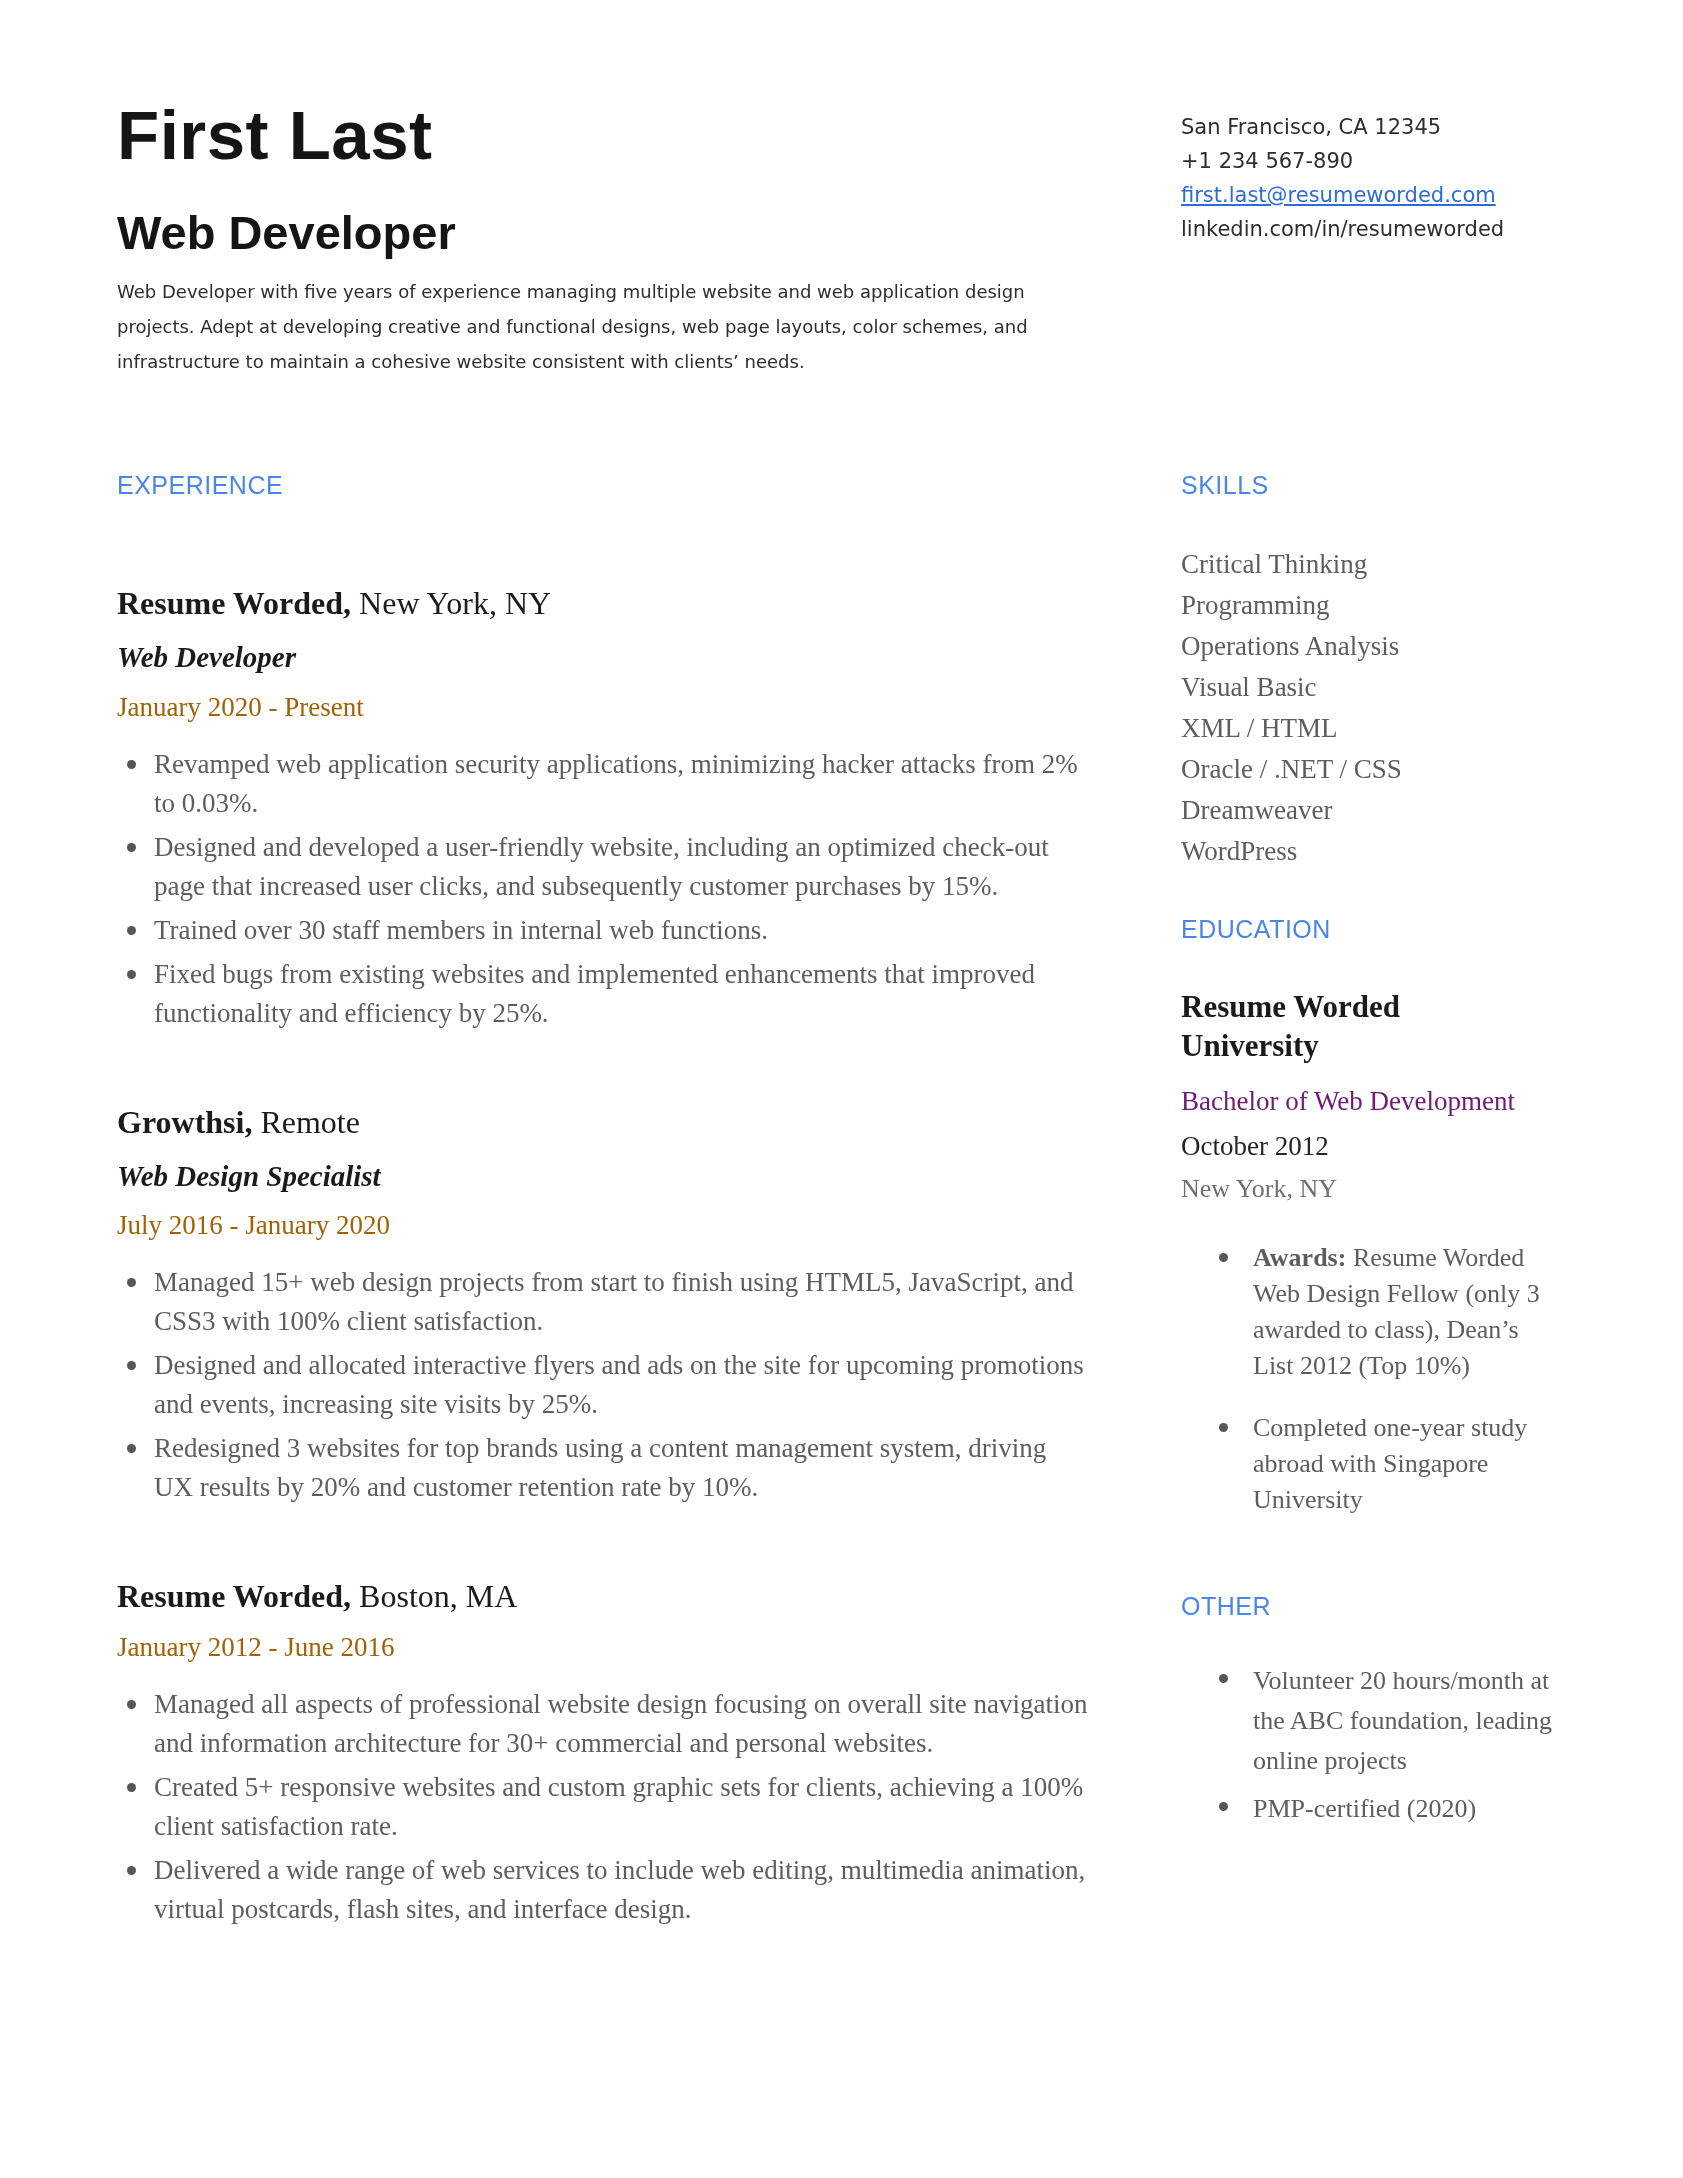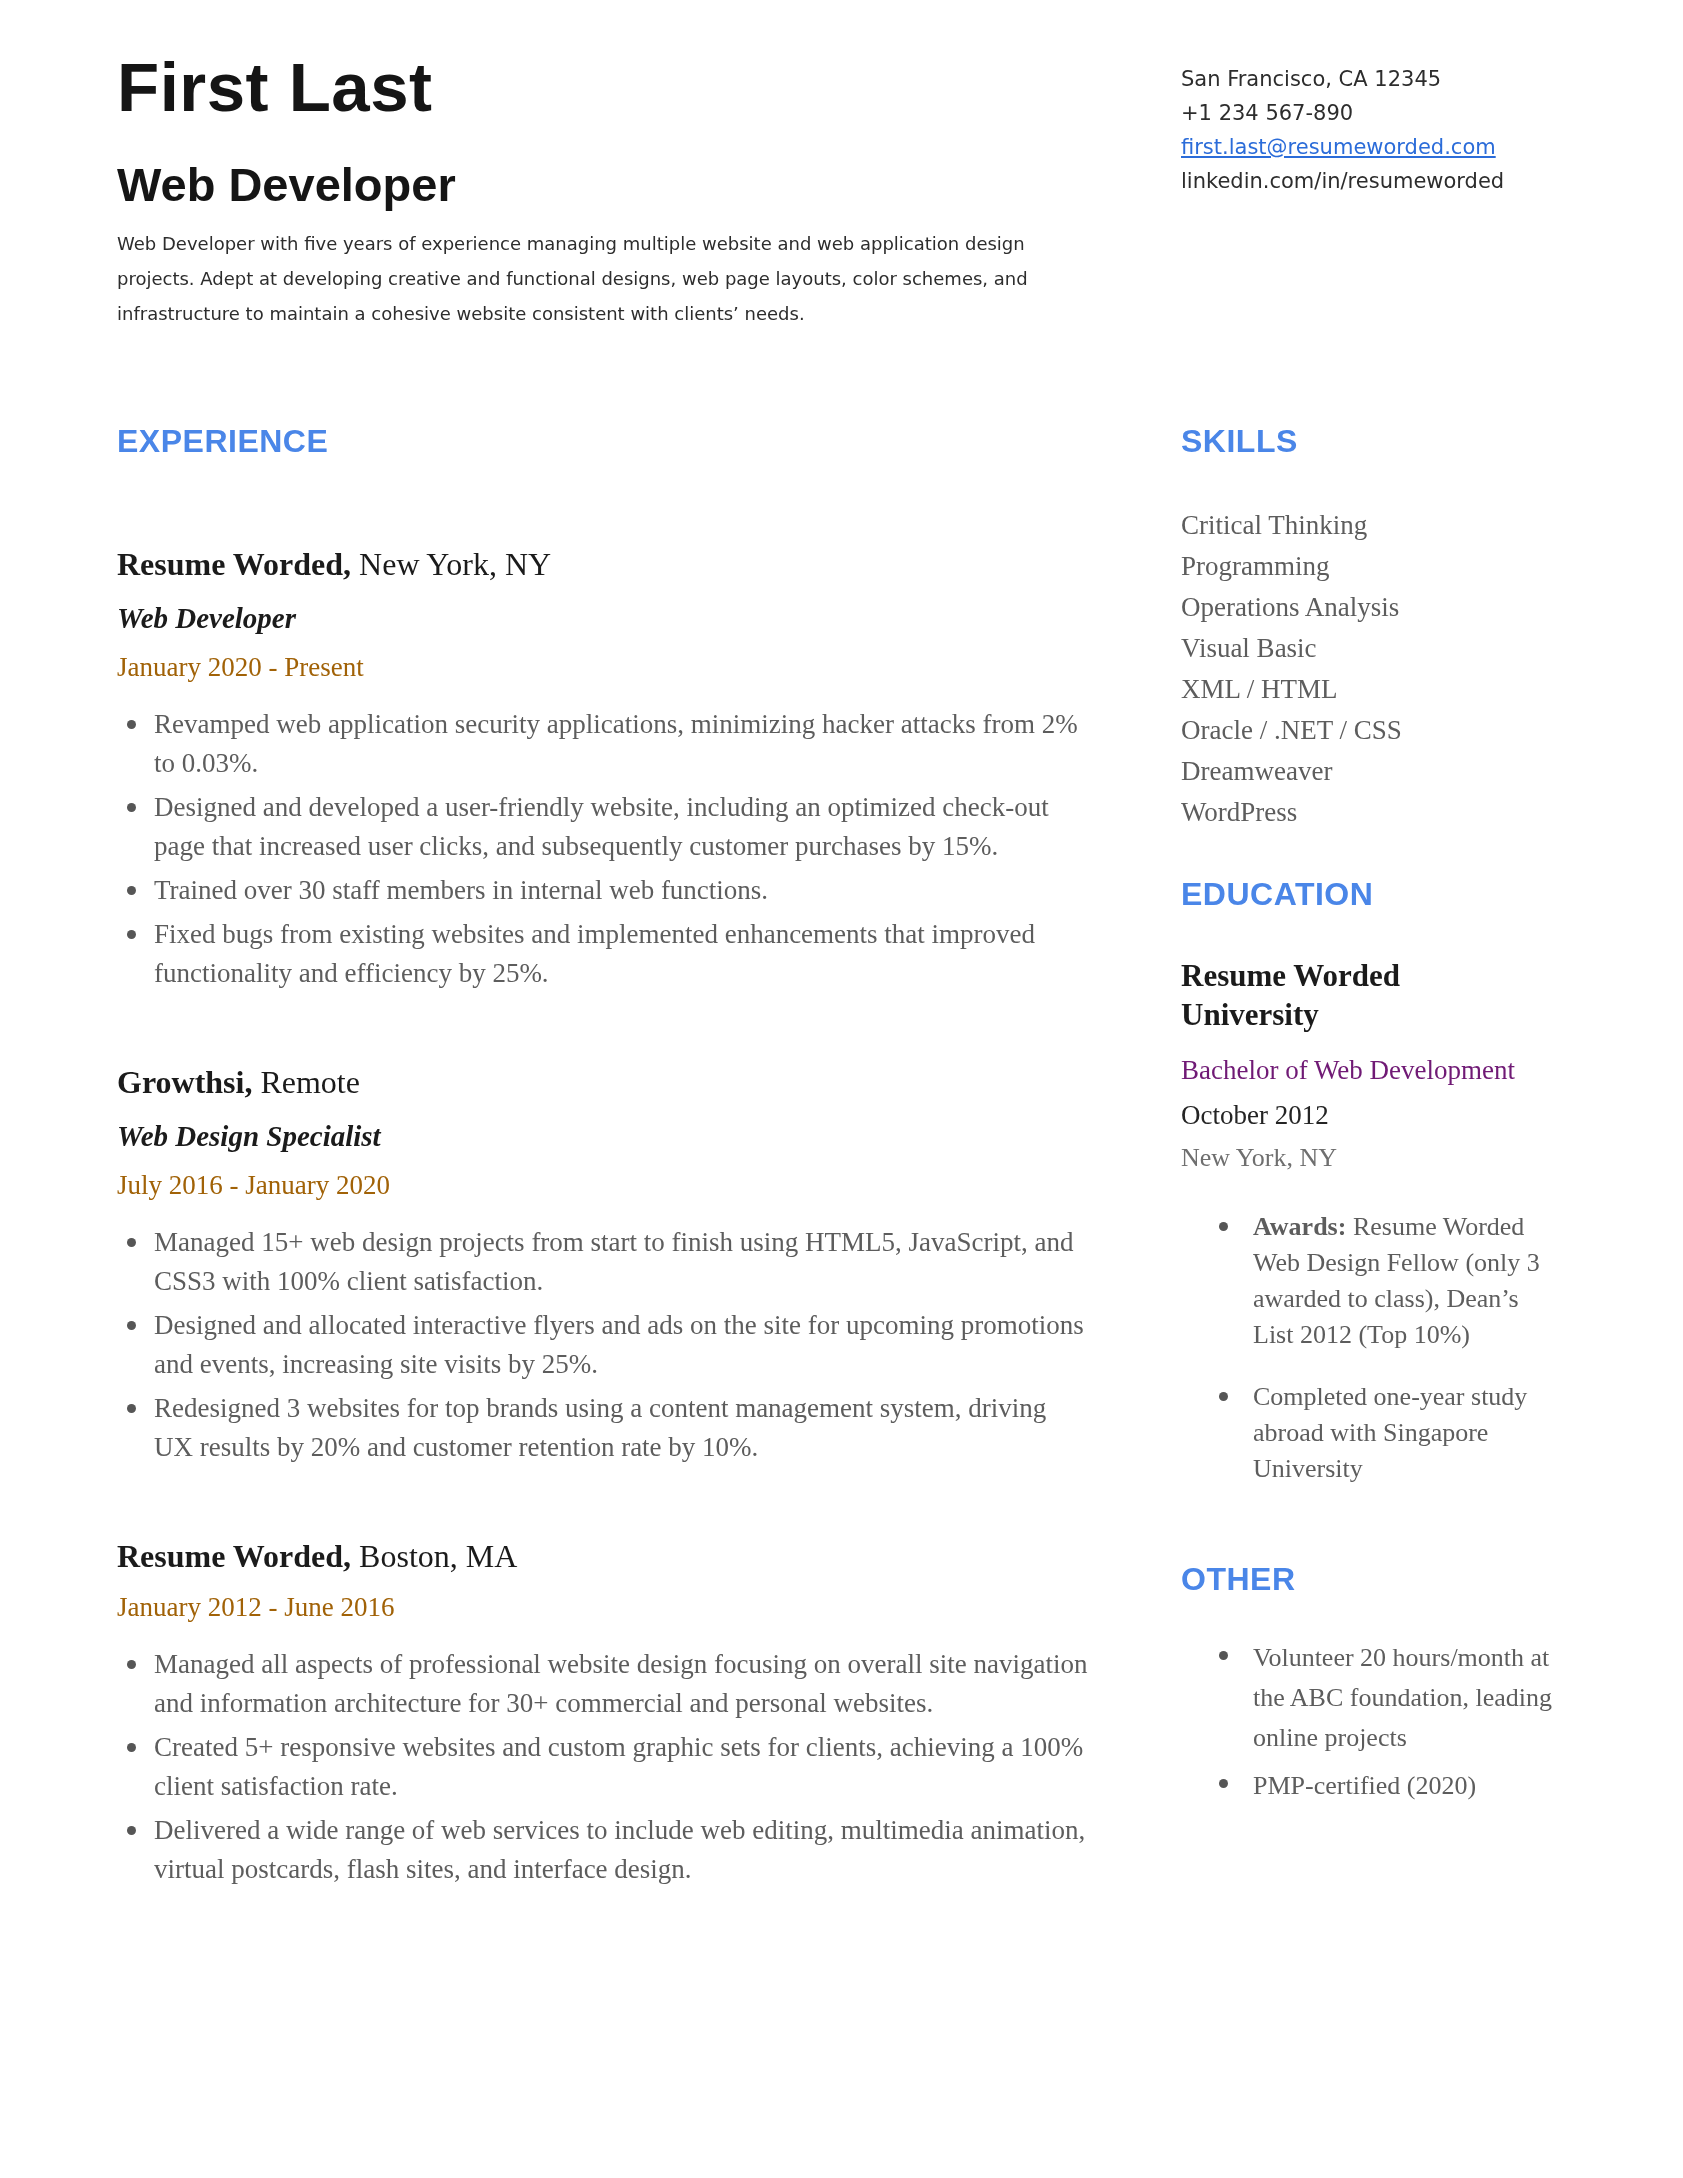--- a/index.html
+++ b/index.html
@@ -5,21 +5,21 @@
   :root{
     --accent:#4a86e8;
     --link:#2b6cd9;
     --body-gray:#5d5d5d;
   }
   html,body{margin:0;padding:0;background:#ffffff;}
   .page{
     position:relative;
     width:1683px;height:2178px;
     box-sizing:border-box;
-    padding:52px 131px 59px 117px;
+    padding:100px 131px 59px 117px;
     background:#ffffff;
     font-family:"Liberation Serif",serif;
     color:#222;
     overflow:hidden;
   }
   
   .header{display:grid;grid-template-columns:975px 371px;column-gap:89px;}
   .person-name{
     margin:0;
     font-family:"Liberation Sans",sans-serif;
@@ -41,21 +41,21 @@
     margin-top:10px;
     font-family:"DejaVu Sans",sans-serif;
     font-size:21px;line-height:34px;color:#2d2d2d;
   }
   .contact .line{display:block;}
   .contact a.email{display:block;color:var(--link);text-decoration:underline;}
   
   .main{display:grid;grid-template-columns:975px 371px;column-gap:89px;margin-top:91px;align-items:start;}
   .section-h{
     font-family:"Liberation Sans",sans-serif;
-    font-weight:700;font-size:32px;line-height:1.2;
+    font-weight:400;font-size:25px;line-height:1.2;
     letter-spacing:0.5px;color:var(--accent);
   }
   
   .job{margin-top:83px;}
   .job + .job{margin-top:69px;}
   .job-company{font-size:32px;line-height:1.25;color:#1b1b1b;}
   .job-company .co{font-weight:700;}
   .job-role{margin-top:16px;font-style:italic;font-weight:700;font-size:29px;line-height:1.25;color:#1b1b1b;}
   .job-dates{margin-top:16px;font-size:27px;color:#a16207;}
   ul.bullets{list-style:none;margin:22px 0 0;padding:0;font-size:27px;line-height:39px;color:var(--body-gray);}

